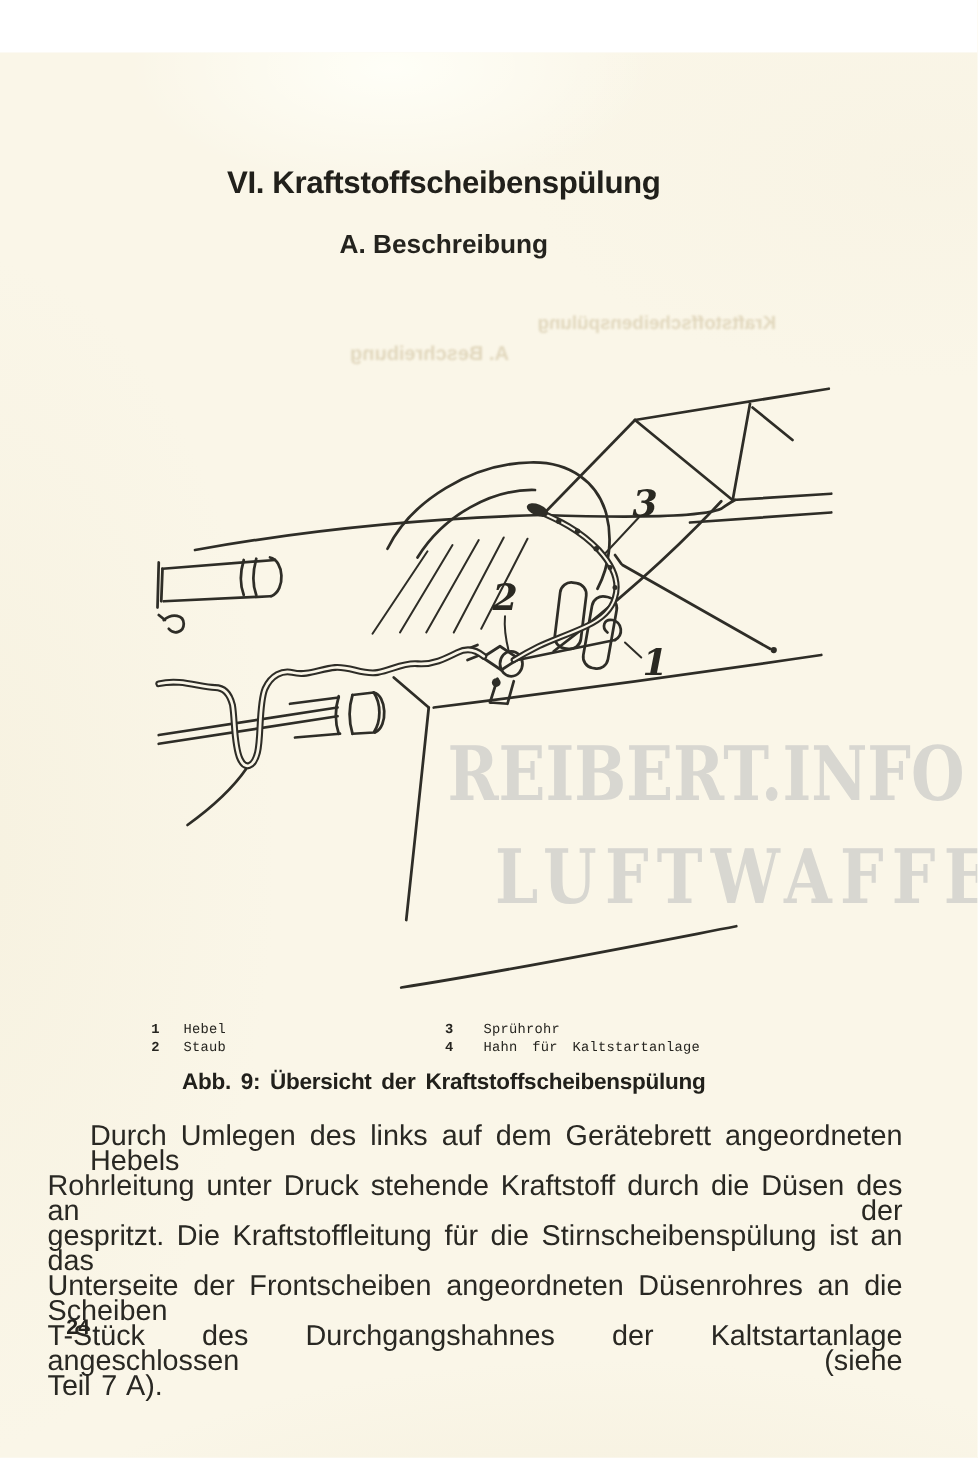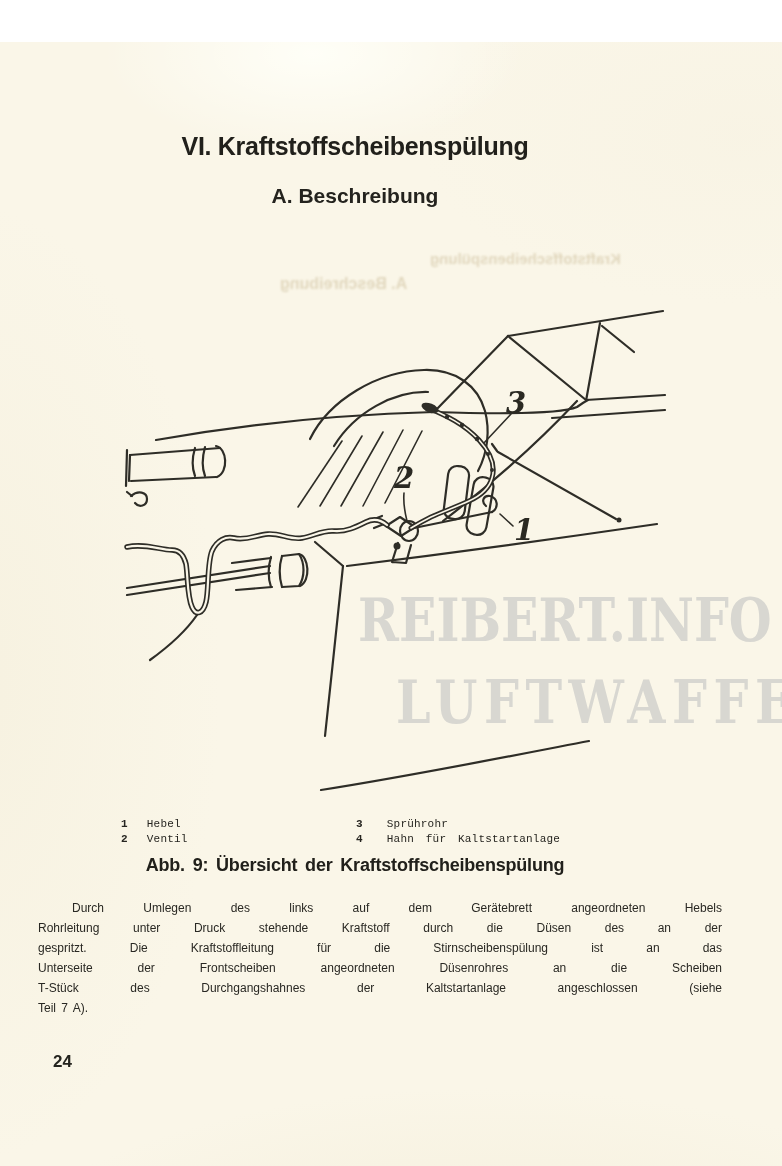--- a/index.html
+++ b/index.html
@@ -12,21 +12,21 @@
       radial-gradient(900px 420px at 62% 112%, rgba(236,227,199,.55), rgba(236,227,199,0) 62%),
       radial-gradient(420px 800px at -4% 55%, rgba(243,237,216,.5), rgba(243,237,216,0) 60%),
       radial-gradient(500px 260px at 95% 8%, rgba(247,242,226,.6), rgba(247,242,226,0) 65%),
       #faf6e8;
     color:#2b2a25;margin-top:42px;}
   .abs{position:absolute;}
   .ctr{left:30px;width:650px;text-align:center;}
   .title{font-size:25px;font-weight:bold;letter-spacing:-.3px;color:#21201b;}
   .section{font-size:21px;font-weight:bold;color:#24231e;}
   .para{left:38px;width:684px;font-size:17px;line-height:19px;word-spacing:2px;color:#292823;}
-  .para.p3{font-size:12px;line-height:20px;}
+  .para.p3{font-size:23px;line-height:20px;}
   .jl{text-align:justify;text-align-last:justify;}
   .indent{padding-left:34px;box-sizing:border-box;}
   .legend{font-family:Liberation Mono, monospace;font-size:11px;line-height:14.5px;
           color:#262520;letter-spacing:.2px;}
   .legend .row{white-space:nowrap;}
   .legend .num{display:inline-block;min-width:13px;font-weight:bold;margin-right:6px;}
   .legend.wide .row{word-spacing:5px;}
   .caption{font-size:18px;font-weight:bold;word-spacing:3px;color:#21201b;letter-spacing:-.2px;}
   .pagenum{font-size:17px;font-weight:bold;color:#24231e;}
   .watermark{font-family:"DejaVu Serif",serif;font-weight:bold;color:#d8d7d1;
@@ -165,21 +165,21 @@
     <text class="callout" x="506" y="113">3</text>
   </svg>
 
   <div class="abs legend" style="left:121px;top:775px;">
     <div class="row">
       <span class="num">1</span>
       <span>Hebel</span>
     </div>
     <div class="row">
       <span class="num">2</span>
-      <span>Ventil</span>
+      <span>Staub</span>
     </div>
   </div>
   <div class="abs legend wide" style="left:356px;top:775px;">
     <div class="row">
       <span class="num">3</span>
       <span>Sprührohr</span>
     </div>
     <div class="row">
       <span class="num">4</span>
       <span>Hahn für Kaltstartanlage</span>

